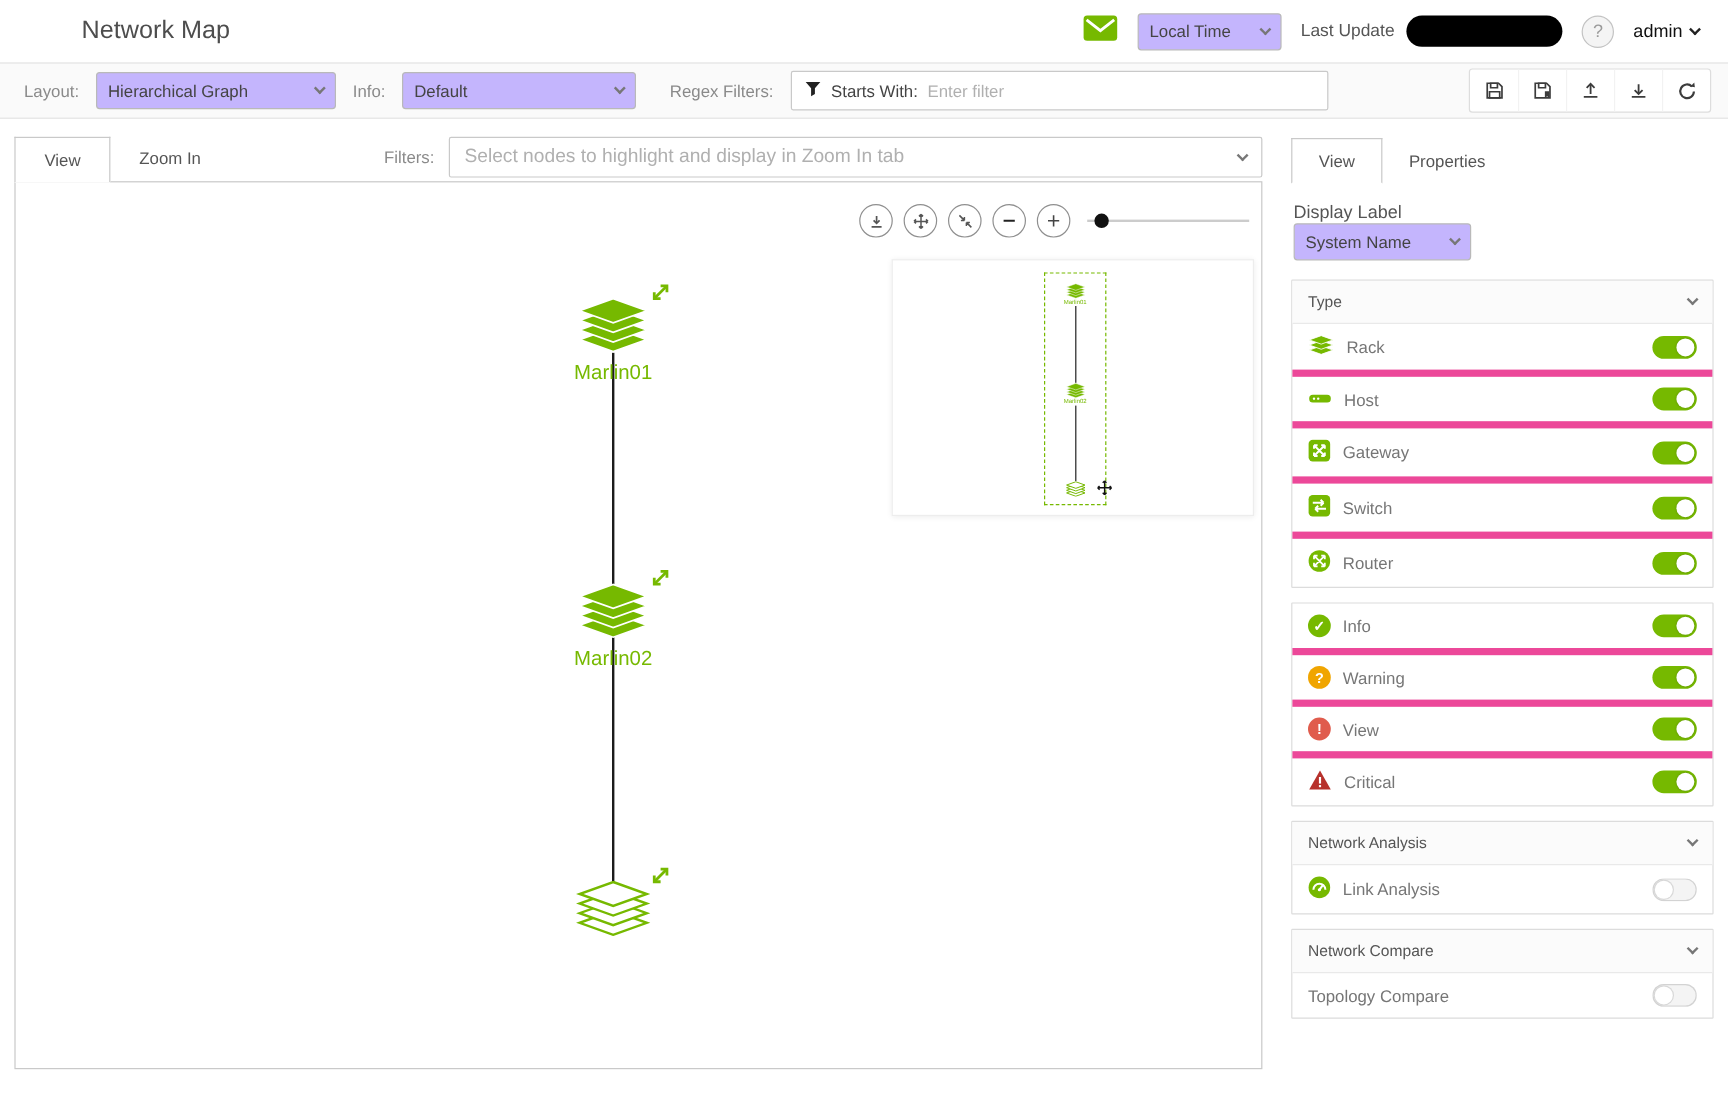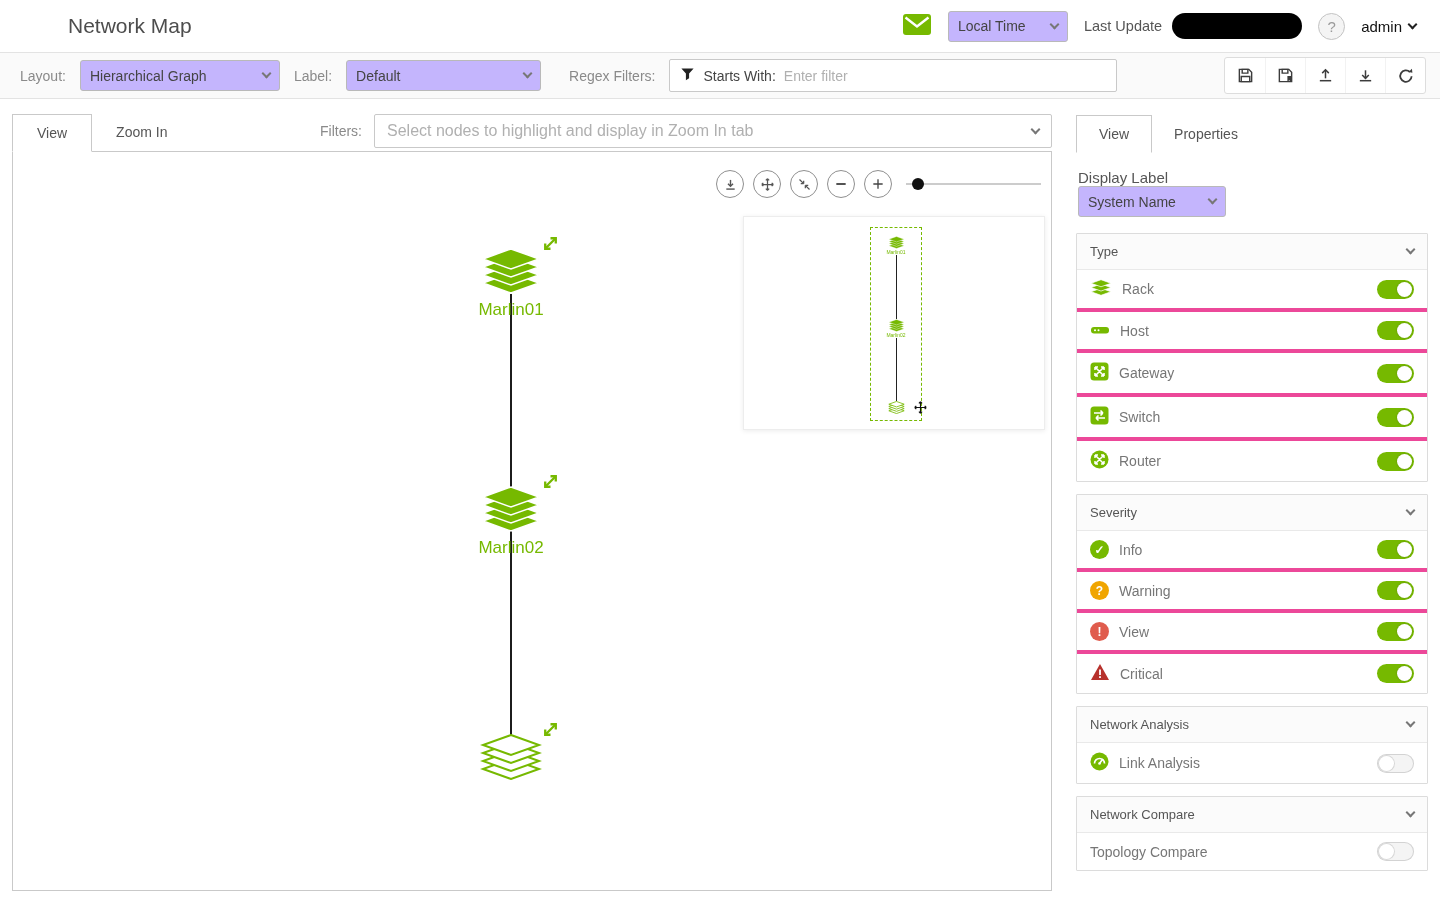--- a/index.html
+++ b/index.html
@@ -81,21 +81,21 @@
   .ptabs { display:flex; height:40px; align-items:flex-end; margin-bottom:2px; }
   .ptab { padding:0 22px; height:38px; display:flex; align-items:center; font-size:14px; color:#555; cursor:pointer; }
   .ptab.active { background:#fff; border:1px solid #c9c9c9; border-bottom:1px solid #fff; }
   .displayrow { display:flex; align-items:flex-start; justify-content:space-between; margin:16px 2px 16px;flex-direction:column; }
   .dlabel { font-size:15px; color:#555; }
   .select.display { width:148px; }
 
   .sect { border:1px solid #dcdcdc; border-radius:1px; margin-bottom:12px; background:#fff; }
   .shead { display:flex; align-items:center; justify-content:space-between; padding:10px 13px;
            background:#fbfbfb; border-bottom:1px solid #e9e9e9; font-size:13px; color:#555; cursor:pointer; }
-  .srow { display:flex; align-items:center; gap:10px; padding:9px 13px; border-bottom:4px solid #ec4899;
+  .srow { display:flex; align-items:center; gap:10px; padding:9px 13px; border-bottom:6px solid #ec4899;
           font-size:14px; color:#767676; }
   .srow:last-child { border-bottom:none; }
   .rlabel { flex:1; }
   .sicon { width:19px; height:19px; border-radius:50%; color:#fff; font-size:12px; font-weight:700;
            display:flex; align-items:center; justify-content:center; flex:0 0 auto; }
   .sicon.info { background:#76b900; }
   .sicon.warn { background:#f0a500; }
   .sicon.minor { background:#e05c4d; }
 
   .tog { width:37px; height:19px; border-radius:10px; background:#76b900; position:relative; cursor:pointer;
@@ -132,21 +132,21 @@
       </div>
     </div>
   </header>
 
   <div class="toolbar">
     <span class="tlabel">Layout:</span>
     <div class="select layout">
       <span>Hierarchical Graph</span>
       <span class="chev"></span>
     </div>
-    <span class="tlabel">Label:</span>
+    <span class="tlabel">Info:</span>
     <div class="select views">
       <span>Default</span>
       <span class="chev"></span>
     </div>
     <span class="tlabel">Regex Filters:</span>
     <div class="filterbox">
       <span>
         <svg width="15" height="15" viewBox="0 0 16 16">
             <path d="M1.5 1.5h13L9.7 7v5l-3.4 2V7z" fill="#222"></path>
           </svg>
@@ -413,24 +413,20 @@
           <span><svg width="19" height="19" viewBox="0 0 19 19">
                 <circle cx="9.5" cy="9.5" r="9" fill="#76b900"></circle>
                 <path d="M5 5l9 9M14 5 5 14M5 5h3M5 5v3M14 14h-3M14 14v-3M14 5h-3M14 5v3M5 14h3M5 14v-3" stroke="#fff" stroke-width="1.5" fill="none"></path>
               </svg></span>
           <span class="rlabel">Router</span>
           <span class="tog"></span>
         </div>
       </div>
 
       <div class="sect">
-        <div class="shead">
-          <span>Severity</span>
-          <span class="chev"></span>
-        </div>
         <div class="srow">
           <span class="sicon info">✓</span>
           <span class="rlabel">Info</span>
           <span class="tog"></span>
         </div>
         <div class="srow">
           <span class="sicon warn">?</span>
           <span class="rlabel">Warning</span>
           <span class="tog"></span>
         </div>

